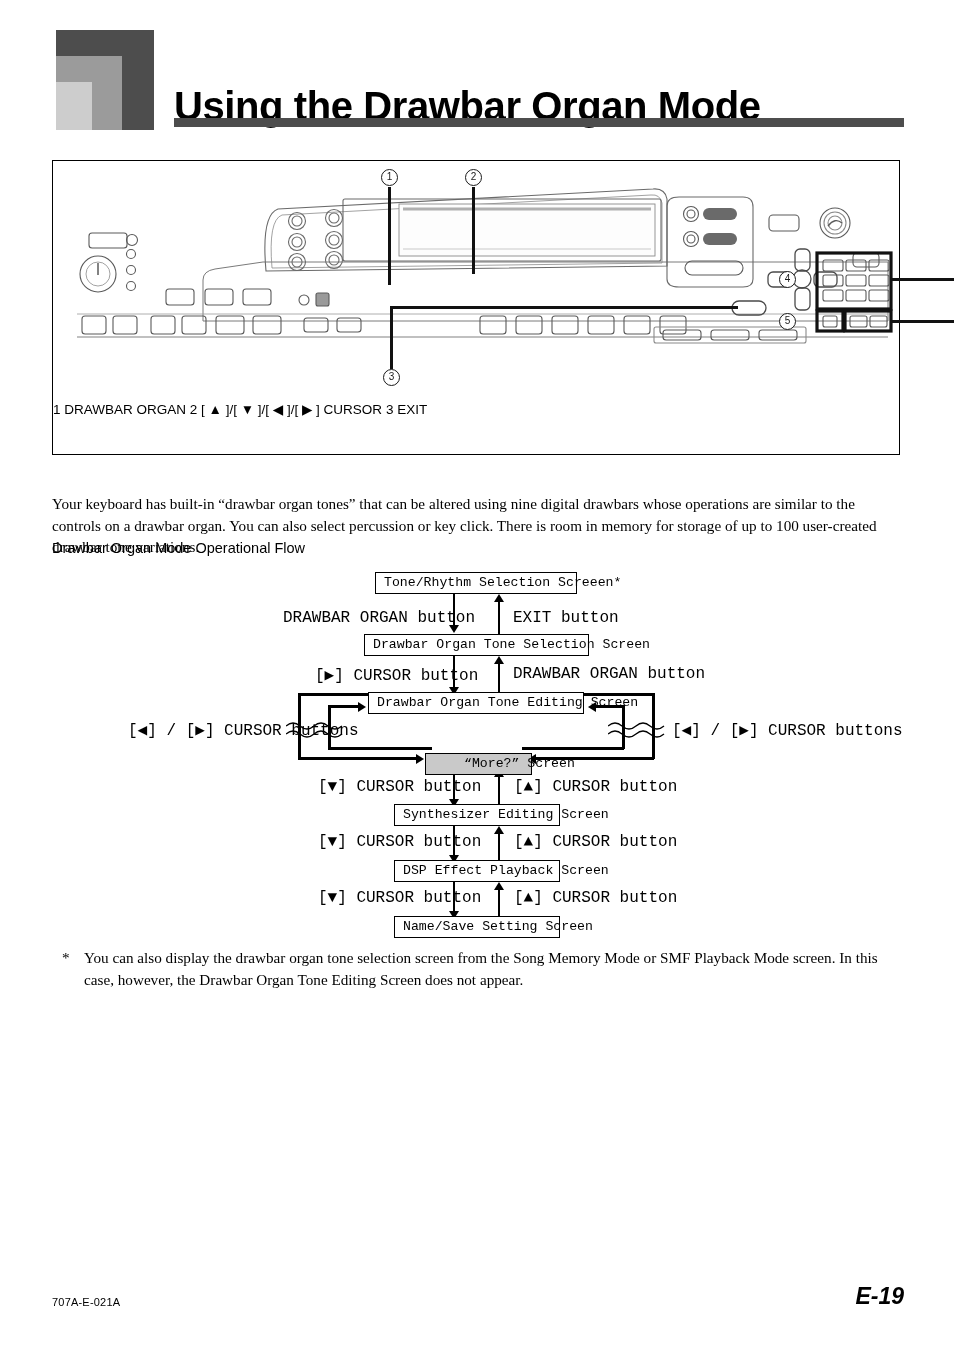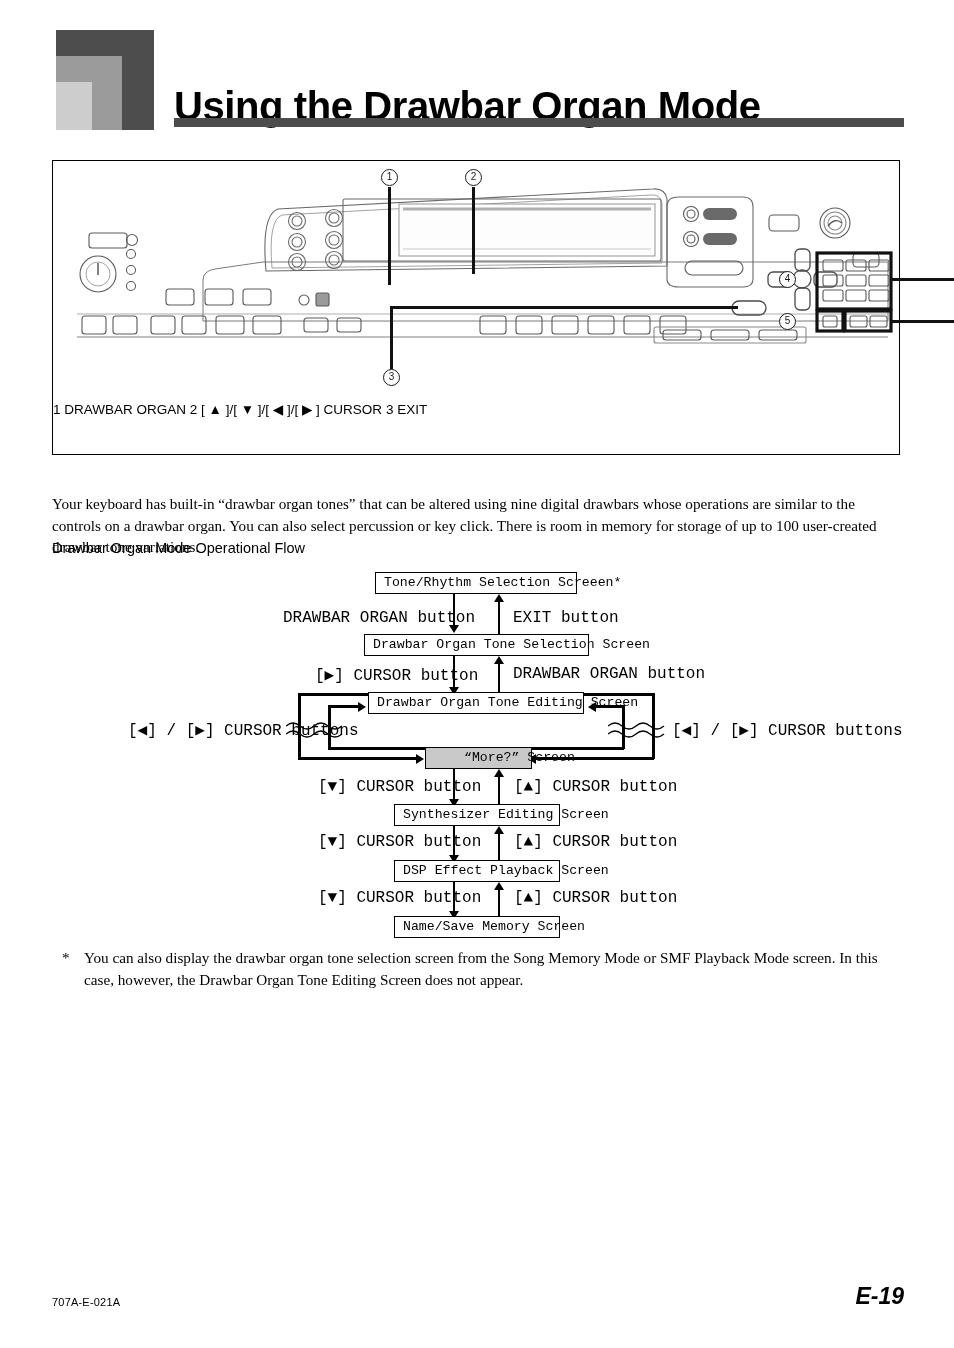--- a/index.html
+++ b/index.html
@@ -383,21 +383,21 @@
   <div class="fline" style="left:522px; top:175px; width:102px; height:2.5px;"></div>
 
   <svg class="squiggle" style="left:608px; top:146px;" width="58" height="24" viewBox="0 0 58 24" xmlns="http://www.w3.org/2000/svg">
     <g fill="none" stroke="#000" stroke-width="1.3">
       <path d="M0 8 q7 -6 14 0 t14 0 t14 0 t14 0"></path>
       <path d="M0 16 q7 -6 14 0 t14 0 t14 0 t14 0"></path>
     </g>
   </svg>
   <div class="flabel" style="left:672px; top:148px;">[◀] / [▶] CURSOR buttons</div>
 
-  <div class="fbox shaded" style="left:425px; top:175px; width:107px;padding-left:38px;">“More?” Screen</div>
+  <div class="fbox shaded" style="left:425px; top:181px; width:107px;padding-left:38px;">“More?” Screen</div>
 
   <div class="fline" style="left:453px; top:197px; width:2px; height:35px;"></div>
   <div class="farrow arrow-down" style="left:449px; top:227px;"></div>
   <div class="flabel" style="left:318px; top:206px;">[▼] CURSOR button</div>
 
   <div class="fline" style="left:498px; top:201px; width:2px; height:34px;"></div>
   <div class="farrow arrow-up" style="left:494px; top:197px;"></div>
   <div class="flabel" style="left:514px; top:206px;">[▲] CURSOR button</div>
 
   <div class="fbox" style="left:394px; top:232px; width:166px;">Synthesizer Editing Screen</div>
@@ -413,21 +413,21 @@
   <div class="fbox" style="left:394px; top:288px; width:166px;">DSP Effect Playback Screen</div>
 
   <div class="fline" style="left:453px; top:310px; width:2px; height:34px;"></div>
   <div class="farrow arrow-down" style="left:449px; top:339px;"></div>
   <div class="flabel" style="left:318px; top:317px;">[▼] CURSOR button</div>
 
   <div class="fline" style="left:498px; top:314px; width:2px; height:33px;"></div>
   <div class="farrow arrow-up" style="left:494px; top:310px;"></div>
   <div class="flabel" style="left:514px; top:317px;">[▲] CURSOR button</div>
 
-  <div class="fbox" style="left:394px; top:344px; width:166px;">Name/Save Memory Screen</div>
+  <div class="fbox" style="left:394px; top:344px; width:166px;">Name/Save Setting Screen</div>
 </div>
 
 <div id="footnote">
   <span class="star">*</span>
   <div class="ftext">You can also display the drawbar organ tone selection screen from the Song Memory Mode or SMF Playback Mode screen. In this case, however, the Drawbar Organ Tone Editing Screen does not appear.</div>
 </div>
 
 <div id="footer-code">707A-E-021A</div>
 <div id="footer-page">E-19</div>
 

